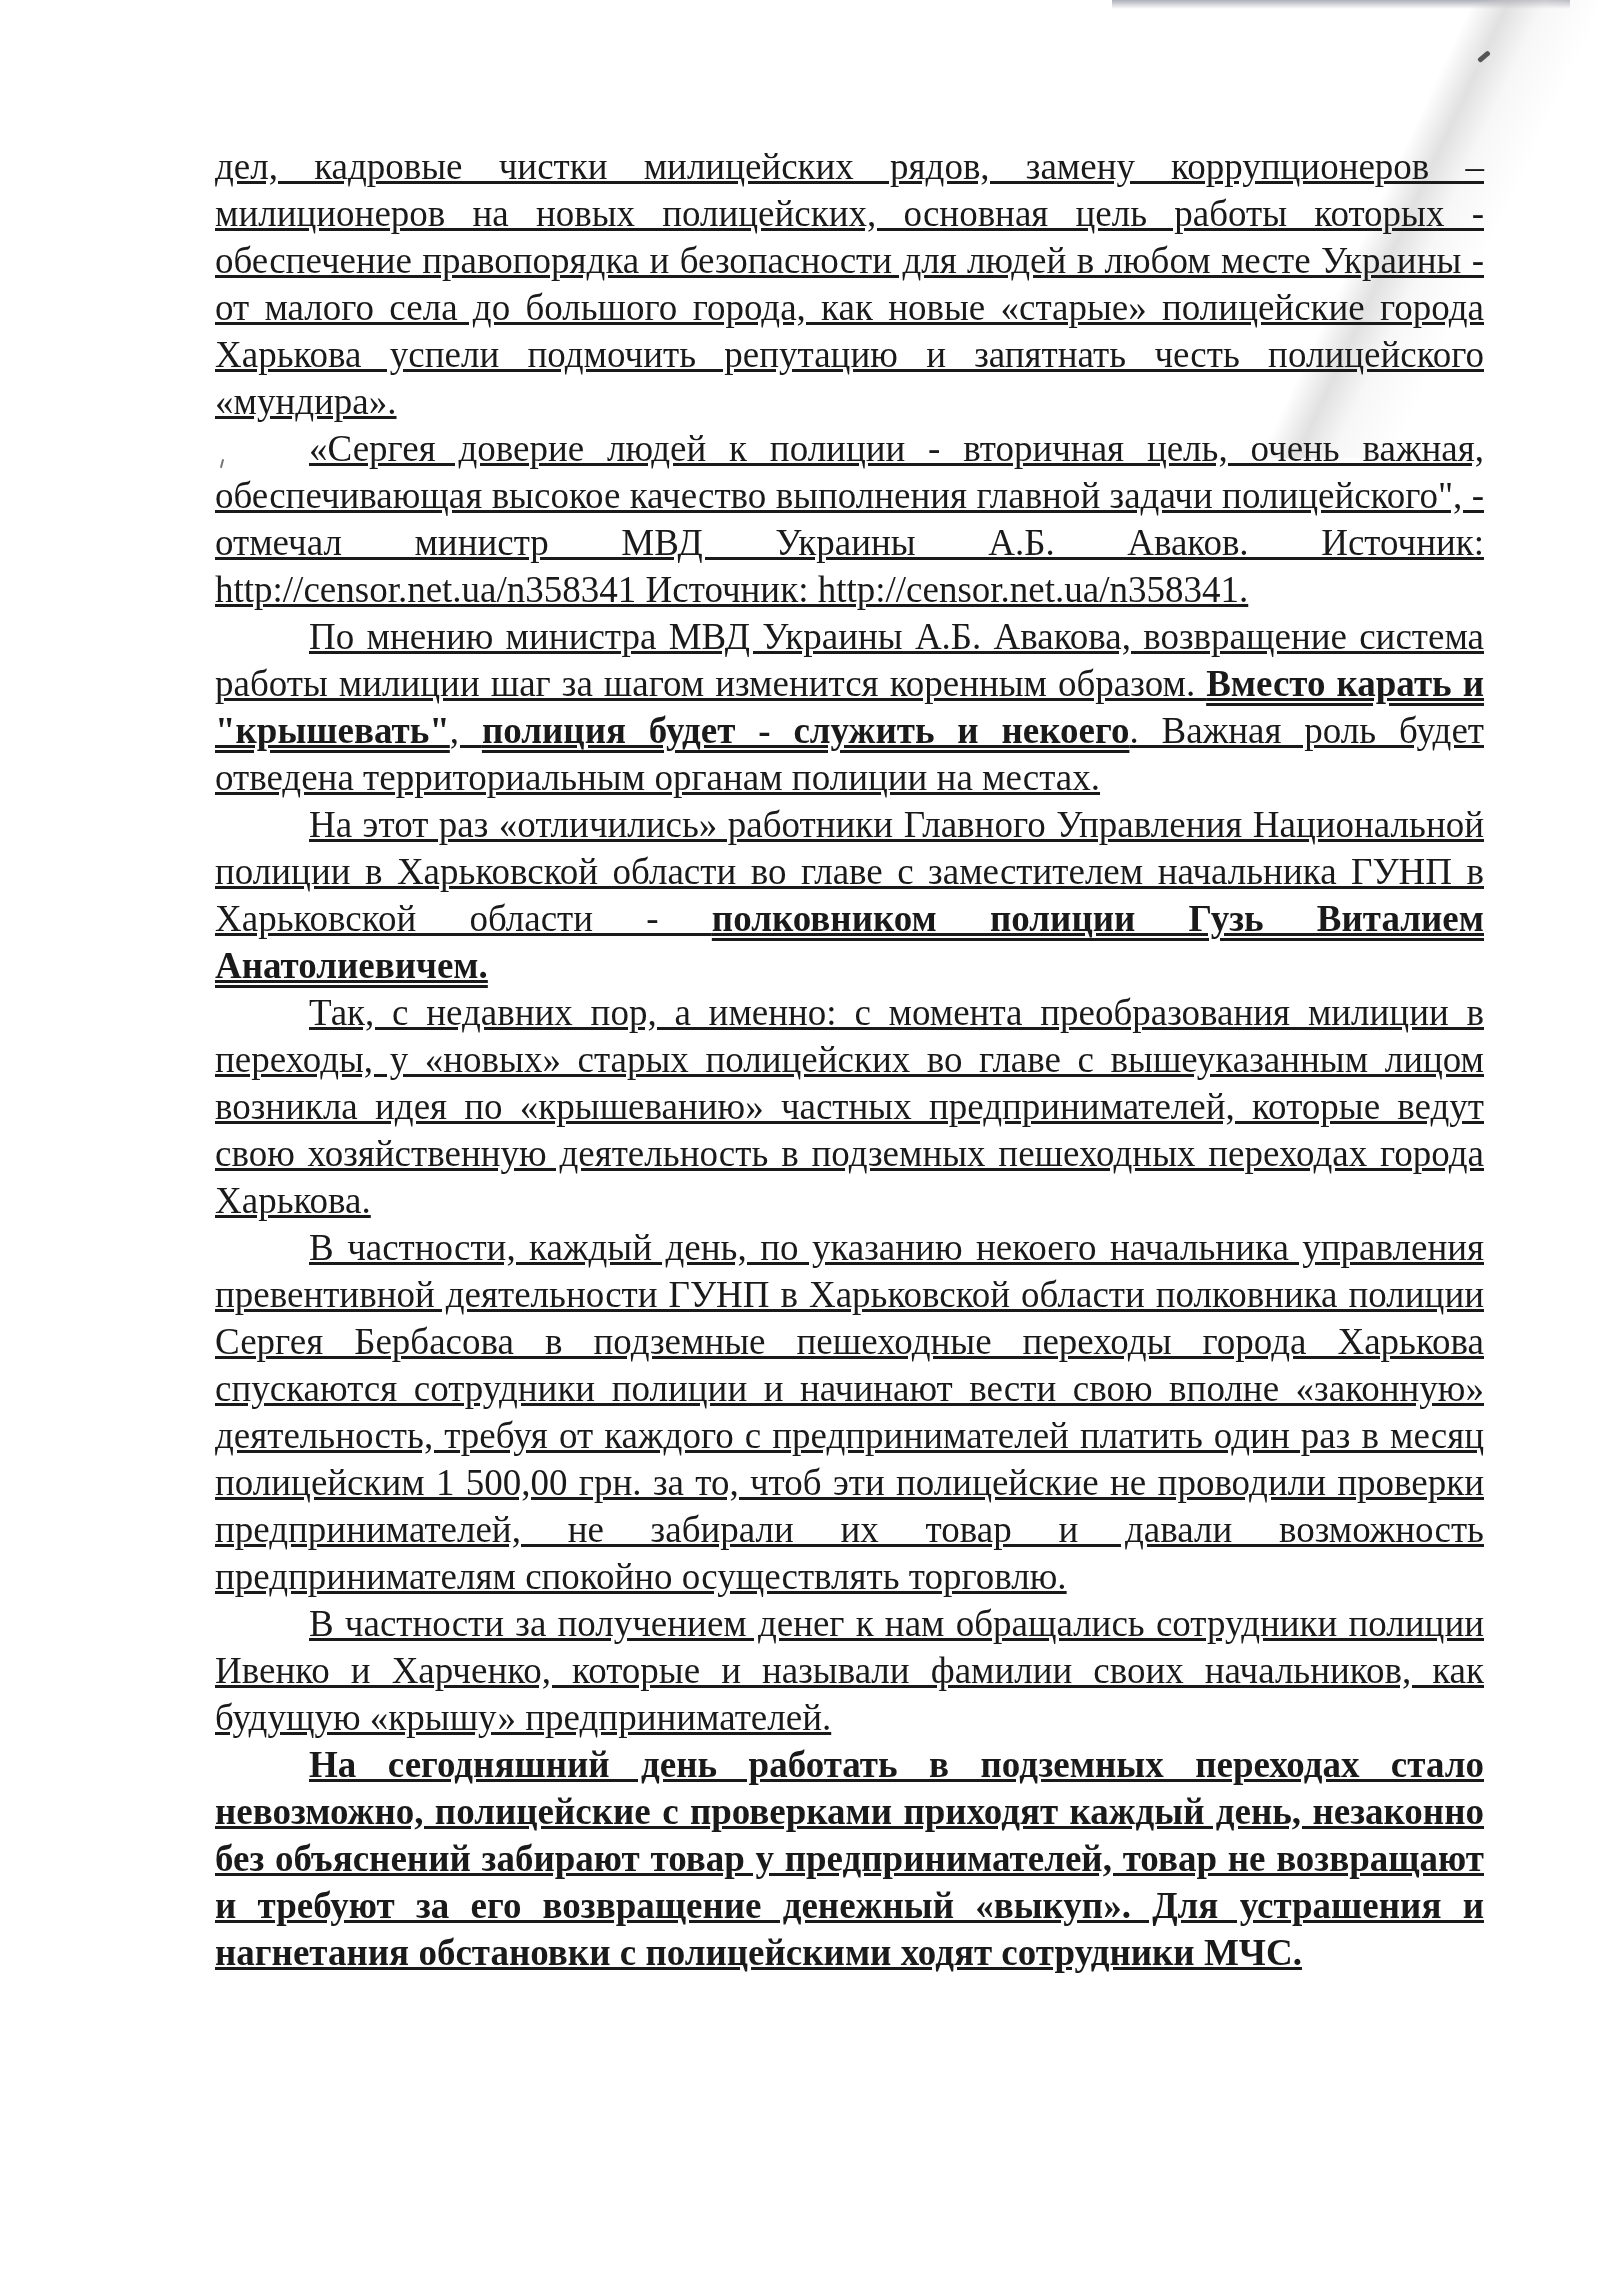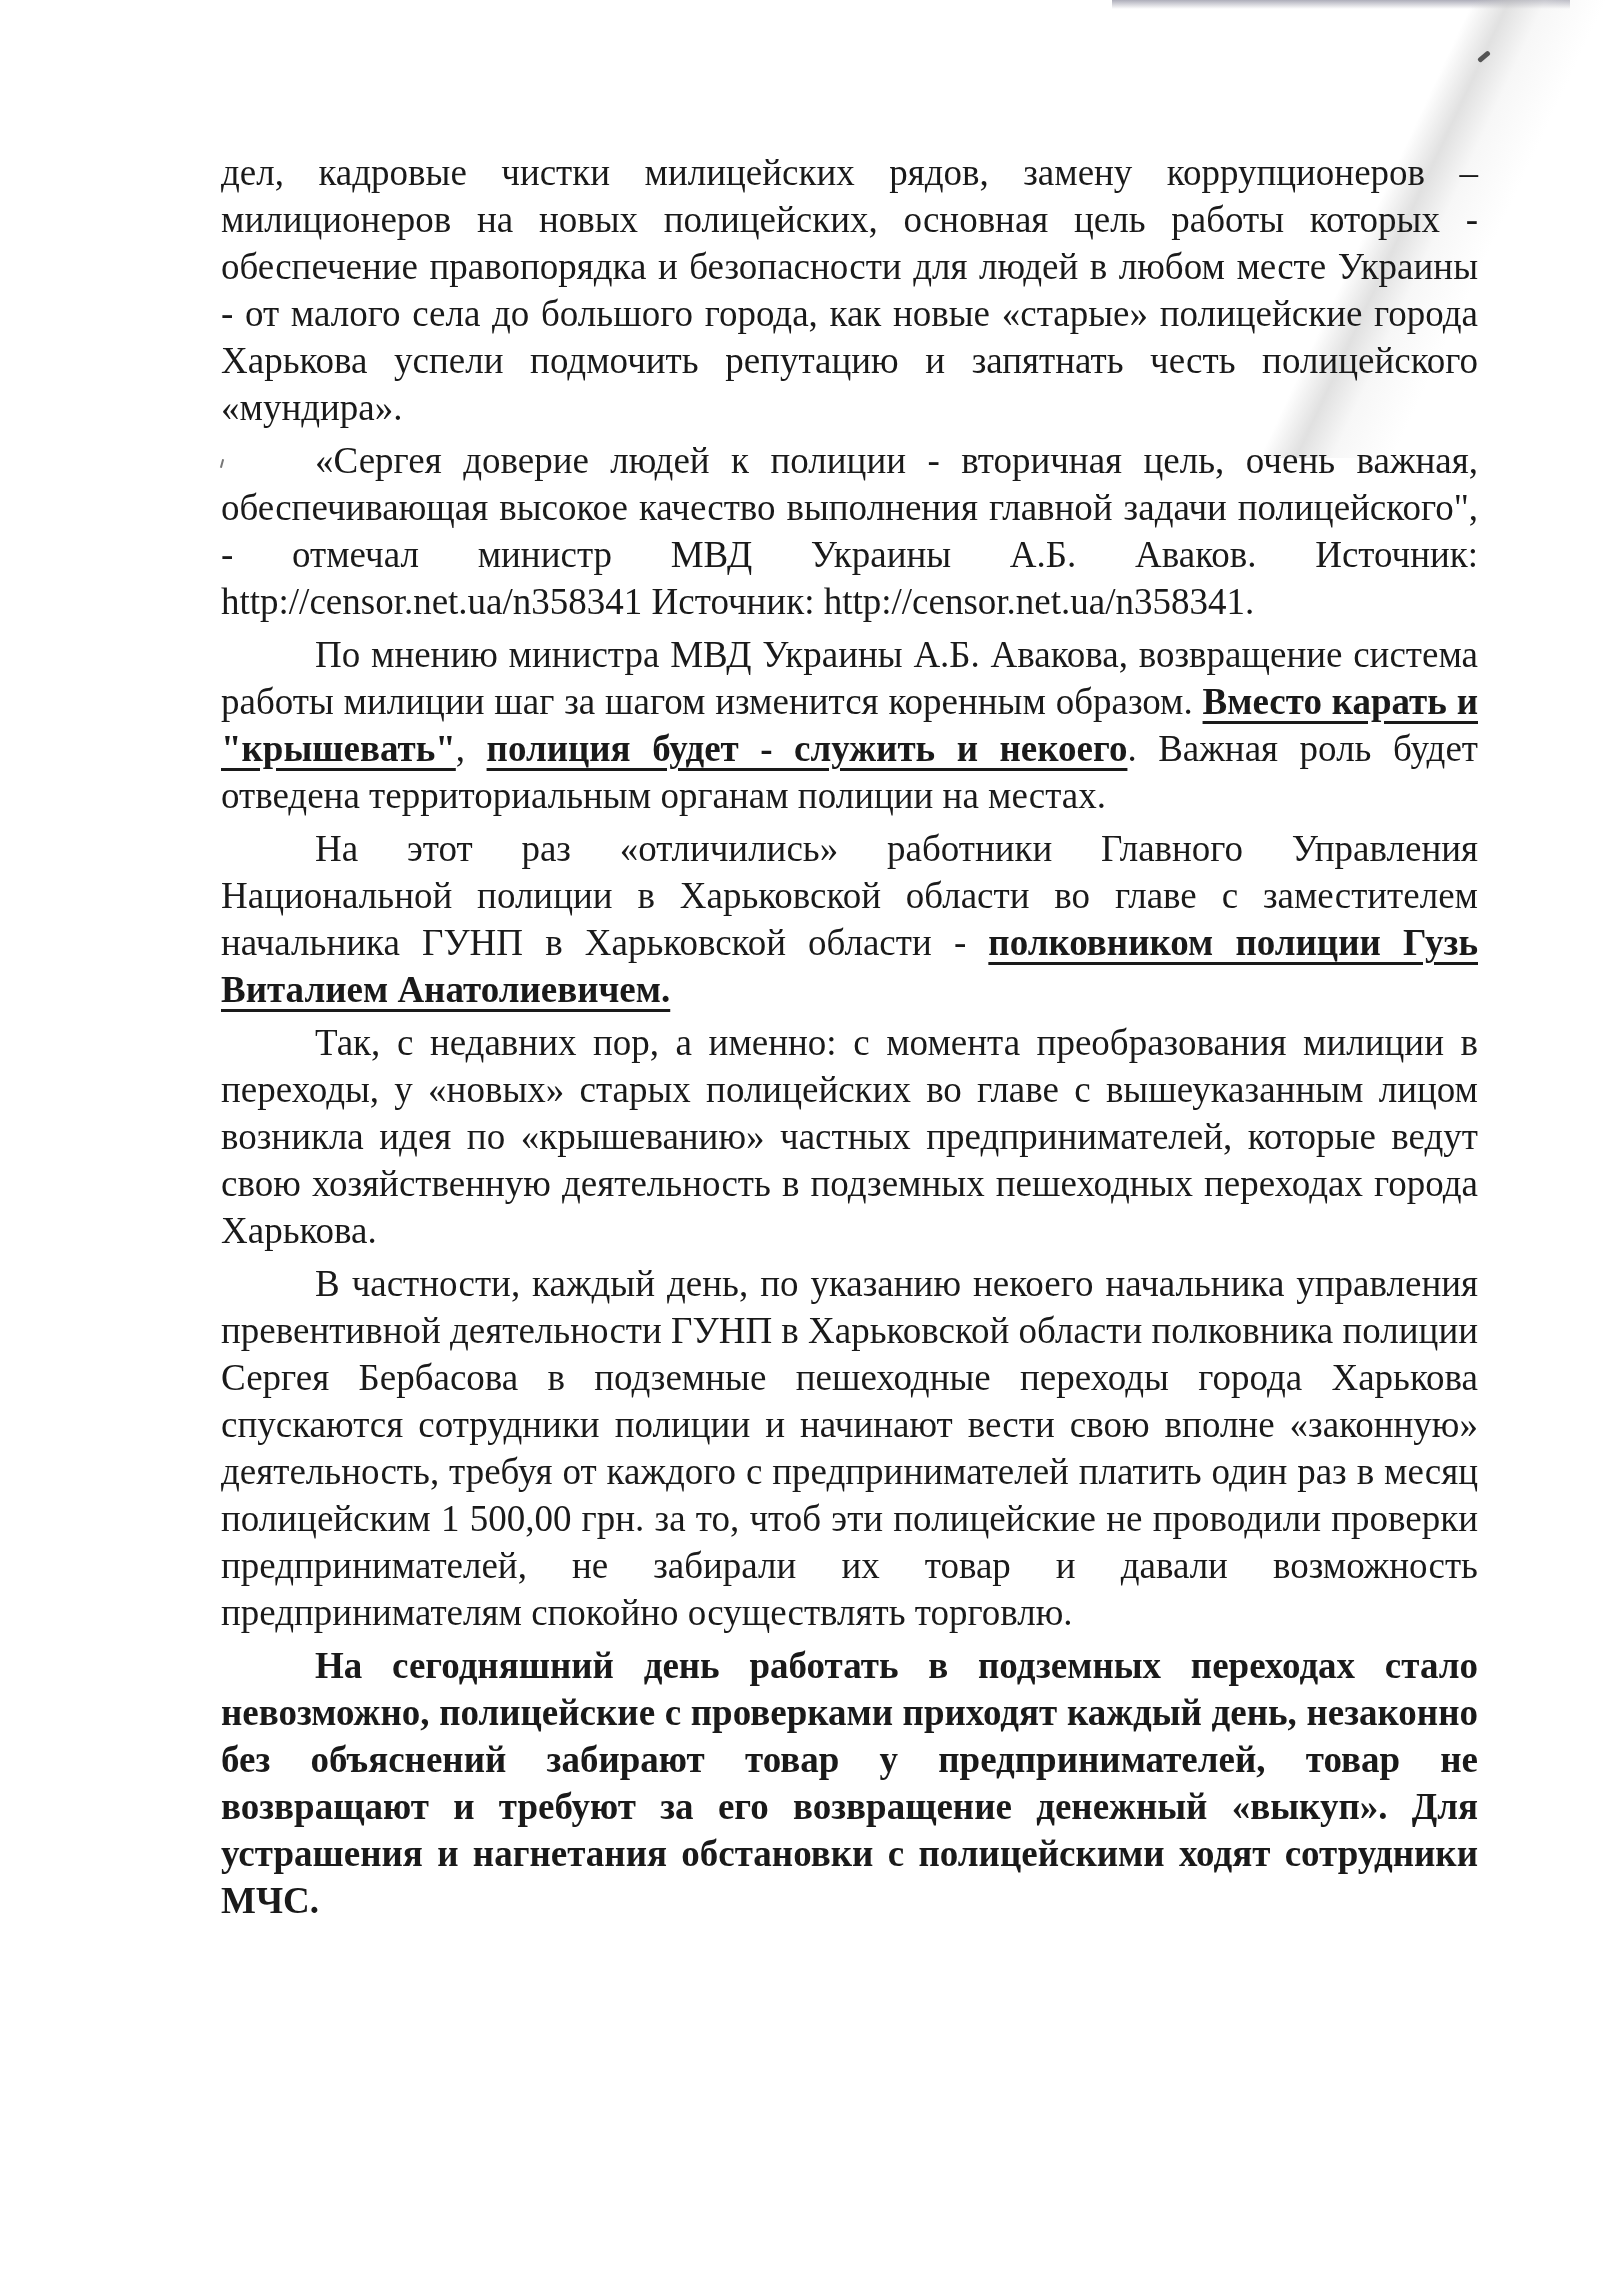--- a/index.html
+++ b/index.html
@@ -19,21 +19,21 @@
     background:linear-gradient(180deg, rgba(120,120,140,0.6), rgba(255,255,255,0));
   }
   .staple {
     position:absolute; left:1477px; top:54px; width:14.4px; height:5.2px;
     background:#555; transform:rotate(-40deg); border-radius:2px;
   }
   .page {
     position:absolute; left:215px; top:143px; width:1269px;
     font-size:37px; line-height:47px; text-align:justify;
   }
-  .page p { margin:6px; }
+  .page p { margin:0;text-decoration:underline; }
   .indent { text-indent:94px; }
   u.b, .b { font-weight:bold; }
   u { text-decoration-thickness:3.3px; text-underline-offset:6.5px; }
   .tick { position:absolute; left:221px; top:459px; width:2px; height:9.2px; background:#777; transform:rotate(15deg); }
 </style>
 </head>
 <body>
 
 <div class="topshadow"></div>
 <div class="fold"></div>
@@ -59,19 +59,22 @@
   </p>
 
   <p class="indent">
     <span>Так, с недавних пор, а именно: с момента преобразования милиции в переходы, у «новых» старых полицейских во главе с вышеуказанным лицом возникла идея по «крышеванию» частных предпринимателей, которые ведут свою хозяйственную деятельность в подземных пешеходных переходах города Харькова.</span>
   </p>
 
   <p class="indent">
     <span>В частности, каждый день, по указанию некоего начальника управления превентивной деятельности ГУНП в Харьковской области полковника полиции Сергея Бербасова в подземные пешеходные переходы города Харькова спускаются сотрудники полиции и начинают вести свою вполне «законную» деятельность, требуя от каждого с предпринимателей платить один раз в месяц полицейским 1 500,00 грн. за то, чтоб эти полицейские не проводили проверки предпринимателей, не забирали их товар и давали возможность предпринимателям спокойно осуществлять торговлю.</span>
   </p>
 
+  <p class="indent">
+    <span>В частности за получением денег к нам обращались сотрудники полиции Ивенко и Харченко, которые и называли фамилии своих начальников, как будущую «крышу» предпринимателей.</span>
+  </p>
 
   <p class="indent b">
     <span>На сегодняшний день работать в подземных переходах стало невозможно, полицейские с проверками приходят каждый день, незаконно без объяснений забирают товар у предпринимателей, товар не возвращают и требуют за его возвращение денежный «выкуп». Для устрашения и нагнетания обстановки с полицейскими ходят сотрудники МЧС.</span>
   </p>
 
 </div>
 
 
 </body></html>

